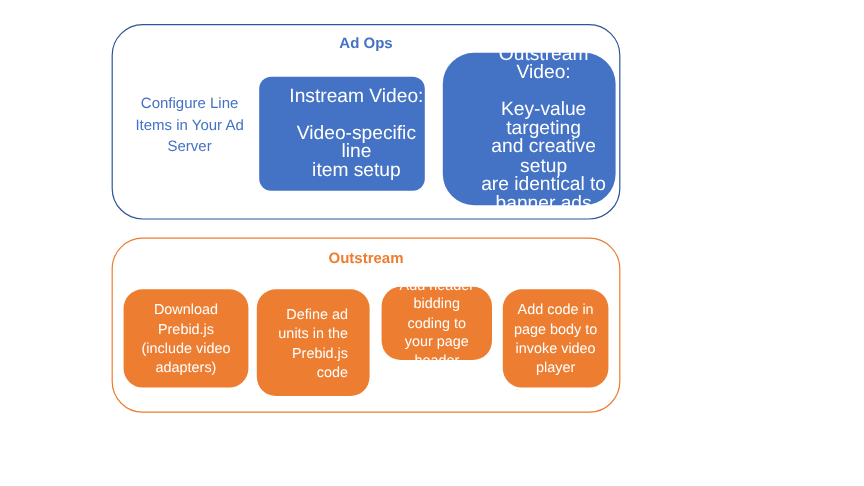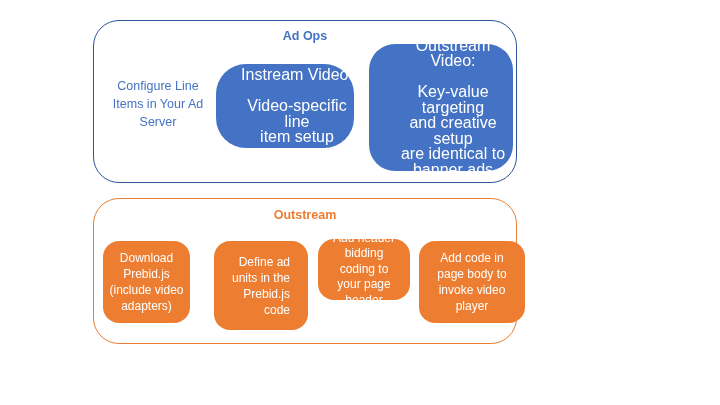--- a/index.html
+++ b/index.html
@@ -30,27 +30,27 @@
     text-align:center;white-space:pre-line;
   }
 
   .node{
     position:absolute;display:flex;align-items:center;justify-content:center;
     color:var(--box-text);text-align:center;white-space:pre-line;
   }
   .node.blue{background:var(--blue-fill);font-size:16px;line-height:15.5px;padding-left:24px;}
   .node.orange{background:var(--orange-fill);font-size:12px;line-height:16px;border-radius:16px;}
 
-  .node.instream{left:122px;top:43px;width:138px;height:84px;border-radius:30px;}
+  .node.instream{left:122px;top:43px;width:138px;height:95px;border-radius:10px;}
   .node.outstream{left:275px;top:23px;width:144px;height:127px;border-radius:26px;}
 
-  .node.dev1{left:9px;top:42px;width:87px;height:82px;}
+  .node.dev1{left:9px;top:42px;width:104px;height:82px;}
   .node.dev2{left:120px;top:42px;width:94px;height:89px;text-align:right;}
   .node.dev3{left:224px;top:40px;width:92px;height:61px;line-height:15.5px;}
-  .node.dev4{left:325px;top:42px;width:106px;height:82px;}
+  .node.dev4{left:325px;top:42px;width:88px;height:82px;}
 </style>
 </head>
 <body>
 
 <div class="canvas">
 
   <div class="lane adops">
     <div class="lane-title">Ad Ops</div>
     <div class="side-note">Configure Line
 Items in Your Ad

